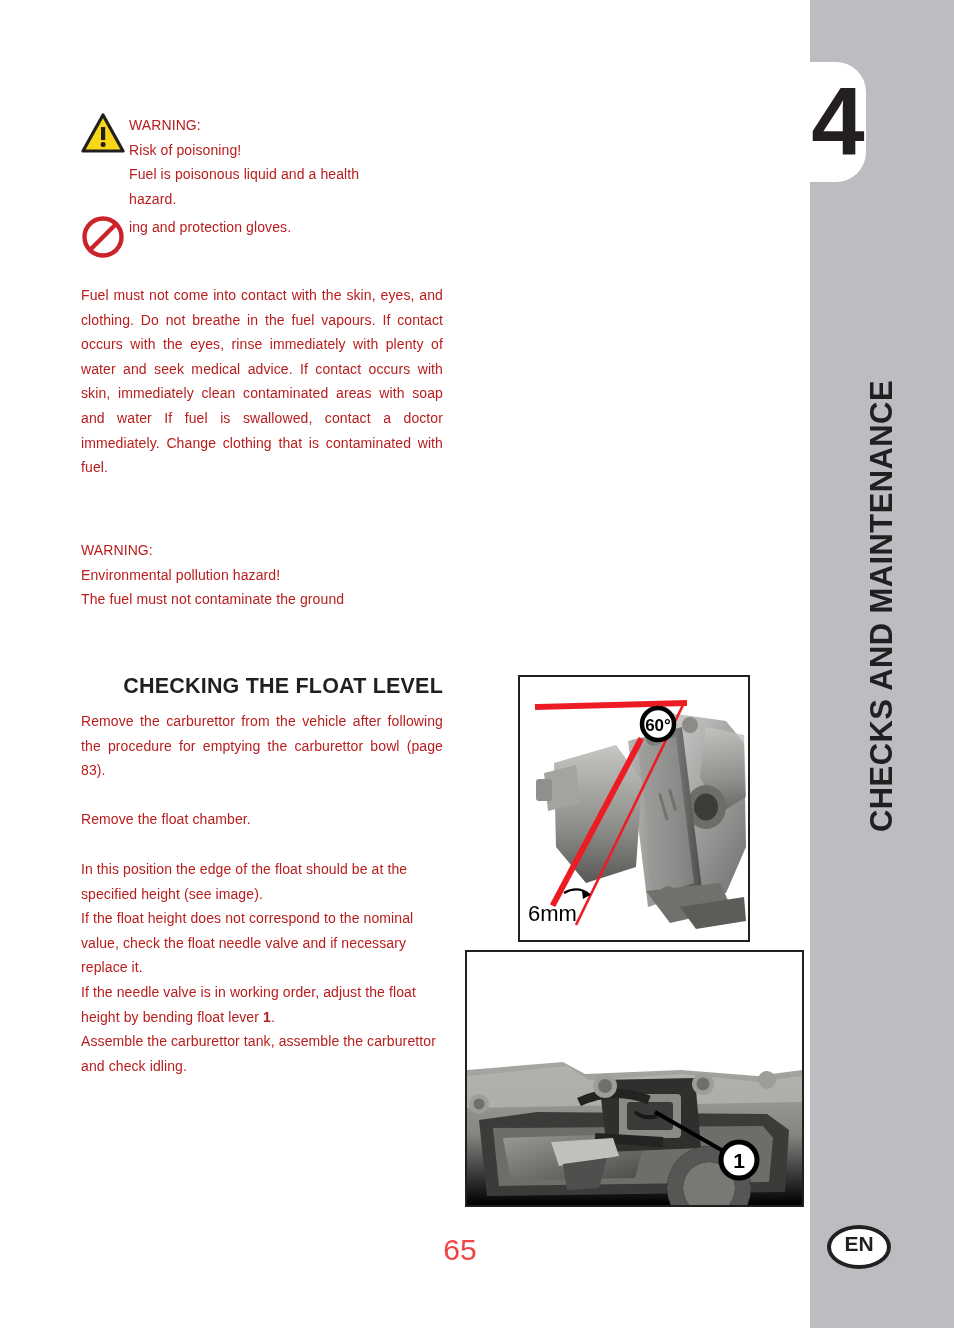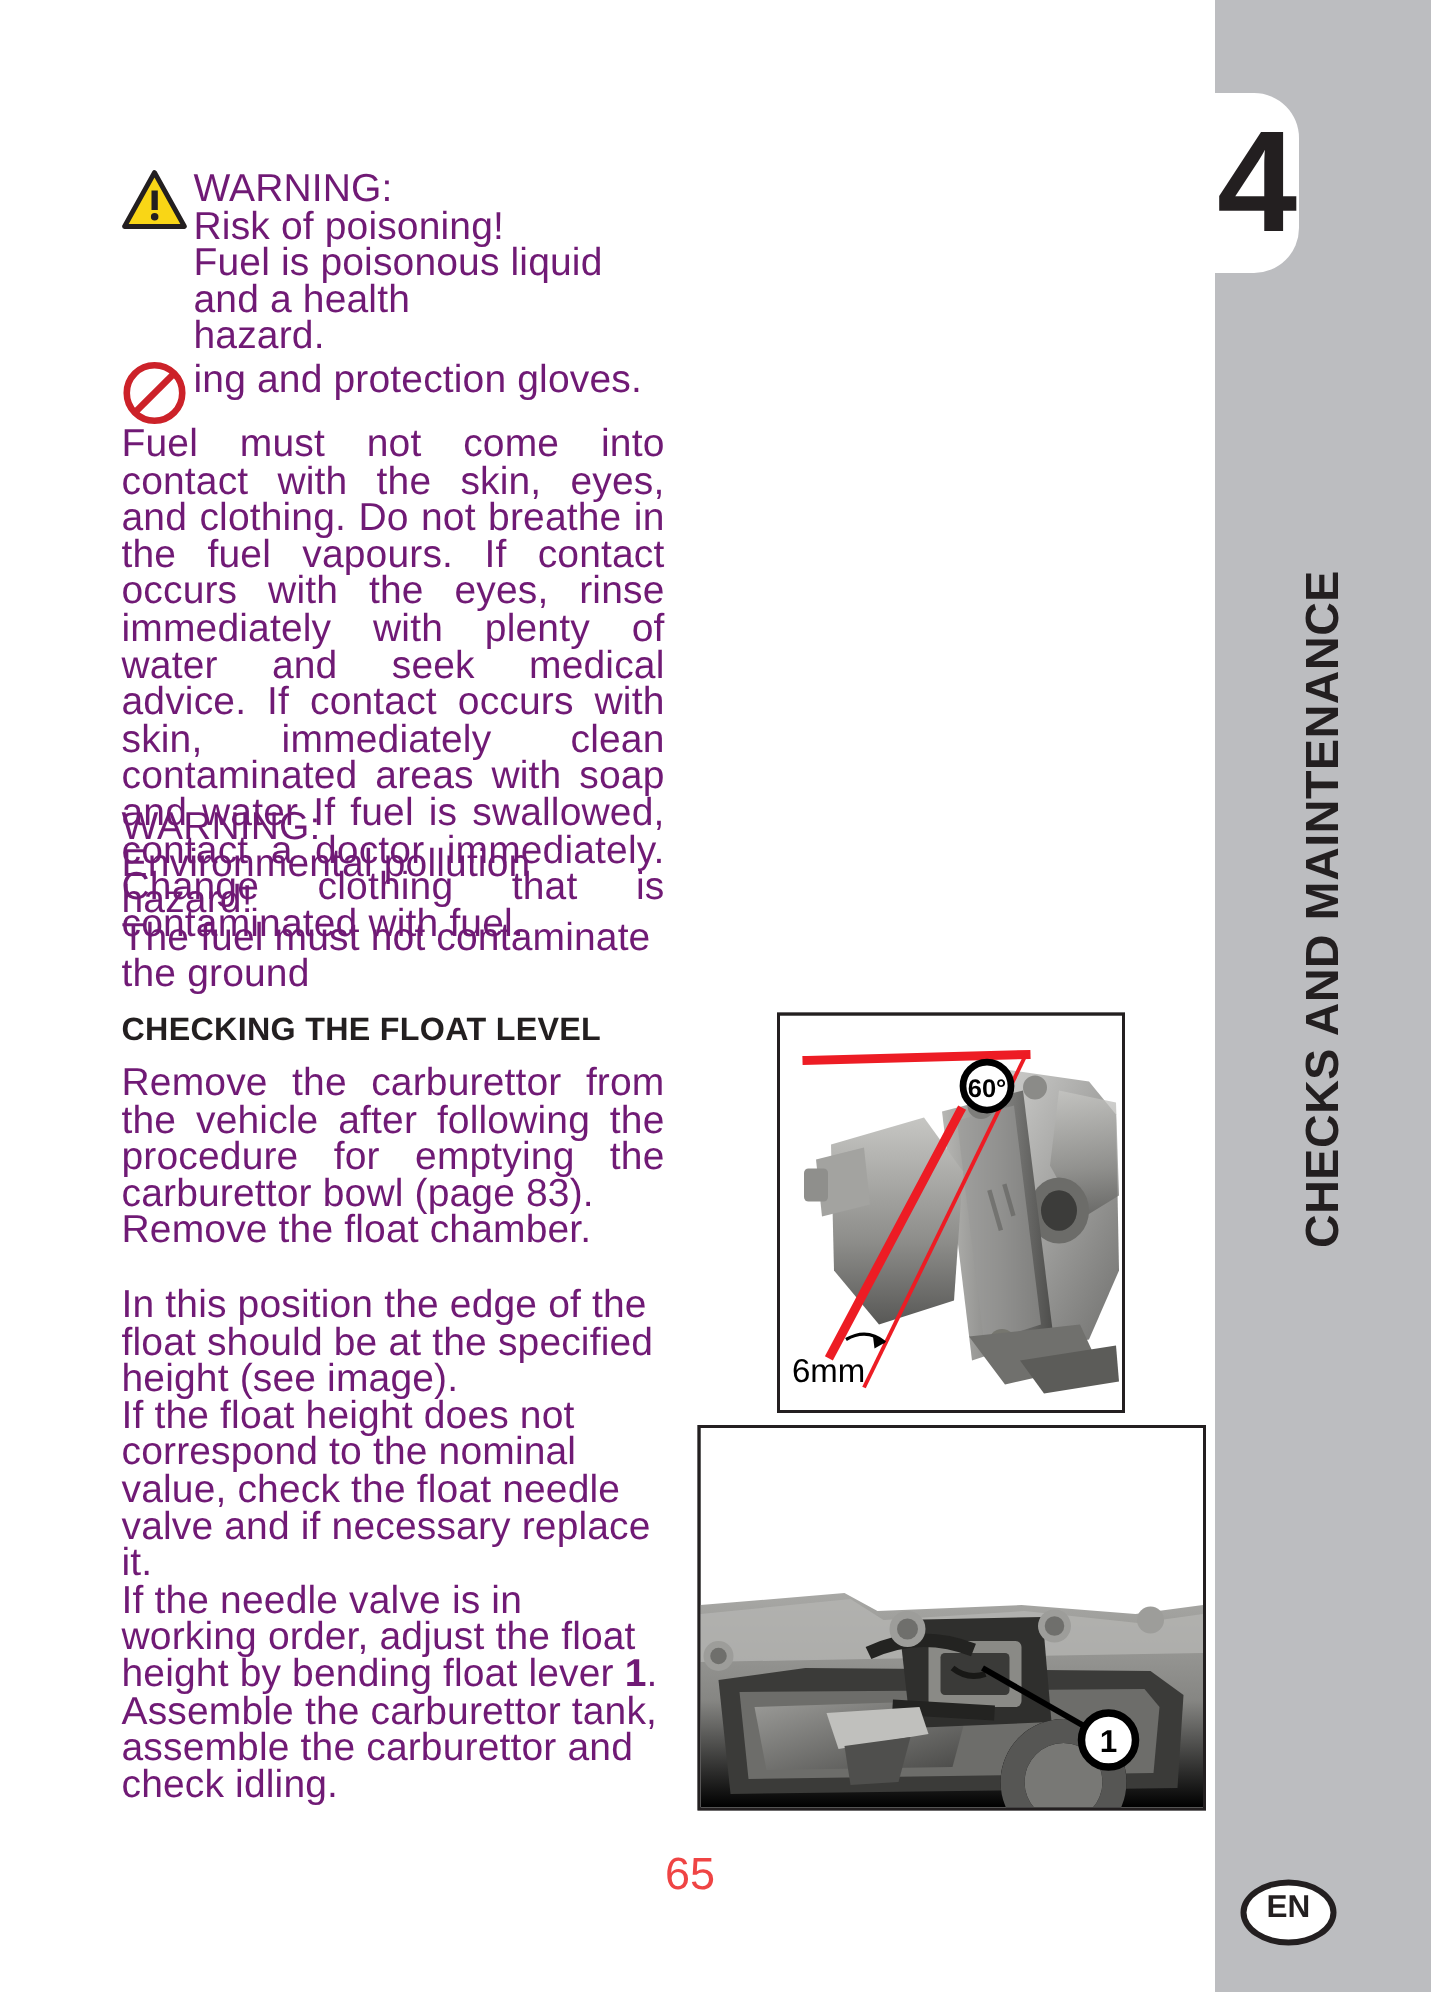--- a/index.html
+++ b/index.html
@@ -75,27 +75,26 @@
     width: 56px;
     height: 36px;
     border: 4px solid #231f20;
     border-radius: 50%;
     background: #ffffff;
     text-align: center;
     line-height: 30px;
     font-size: 21px;
     font-weight: bold;
     color: #231f20;
-    margin-top: 28px;
   }
 
   .body-text {
-    font-size: 26px;
+    font-size: 14px;
     line-height: 24.6px;
-    color: #701a75;
+    color: #b91c1c;
     font-weight: 300;
     letter-spacing: 0.1px;
   }
   .justify { text-align: justify; }
 
   
   #warn-block {
     position: absolute;
     left: 81px;
     top: 113px;
@@ -134,20 +133,21 @@
   }
   #heading-float {
     position: absolute;
     left: 81px;
     top: 674px;
     width: 362px;
     font-size: 21.5px;
     font-weight: bold;
     letter-spacing: 0.2px;
     color: #231f20;
+    text-align: right;
   }
   #para-remove {
     position: absolute;
     left: 81px;
     top: 709px;
     width: 362px;
   }
   #para-chamber {
     position: absolute;
     left: 81px;

